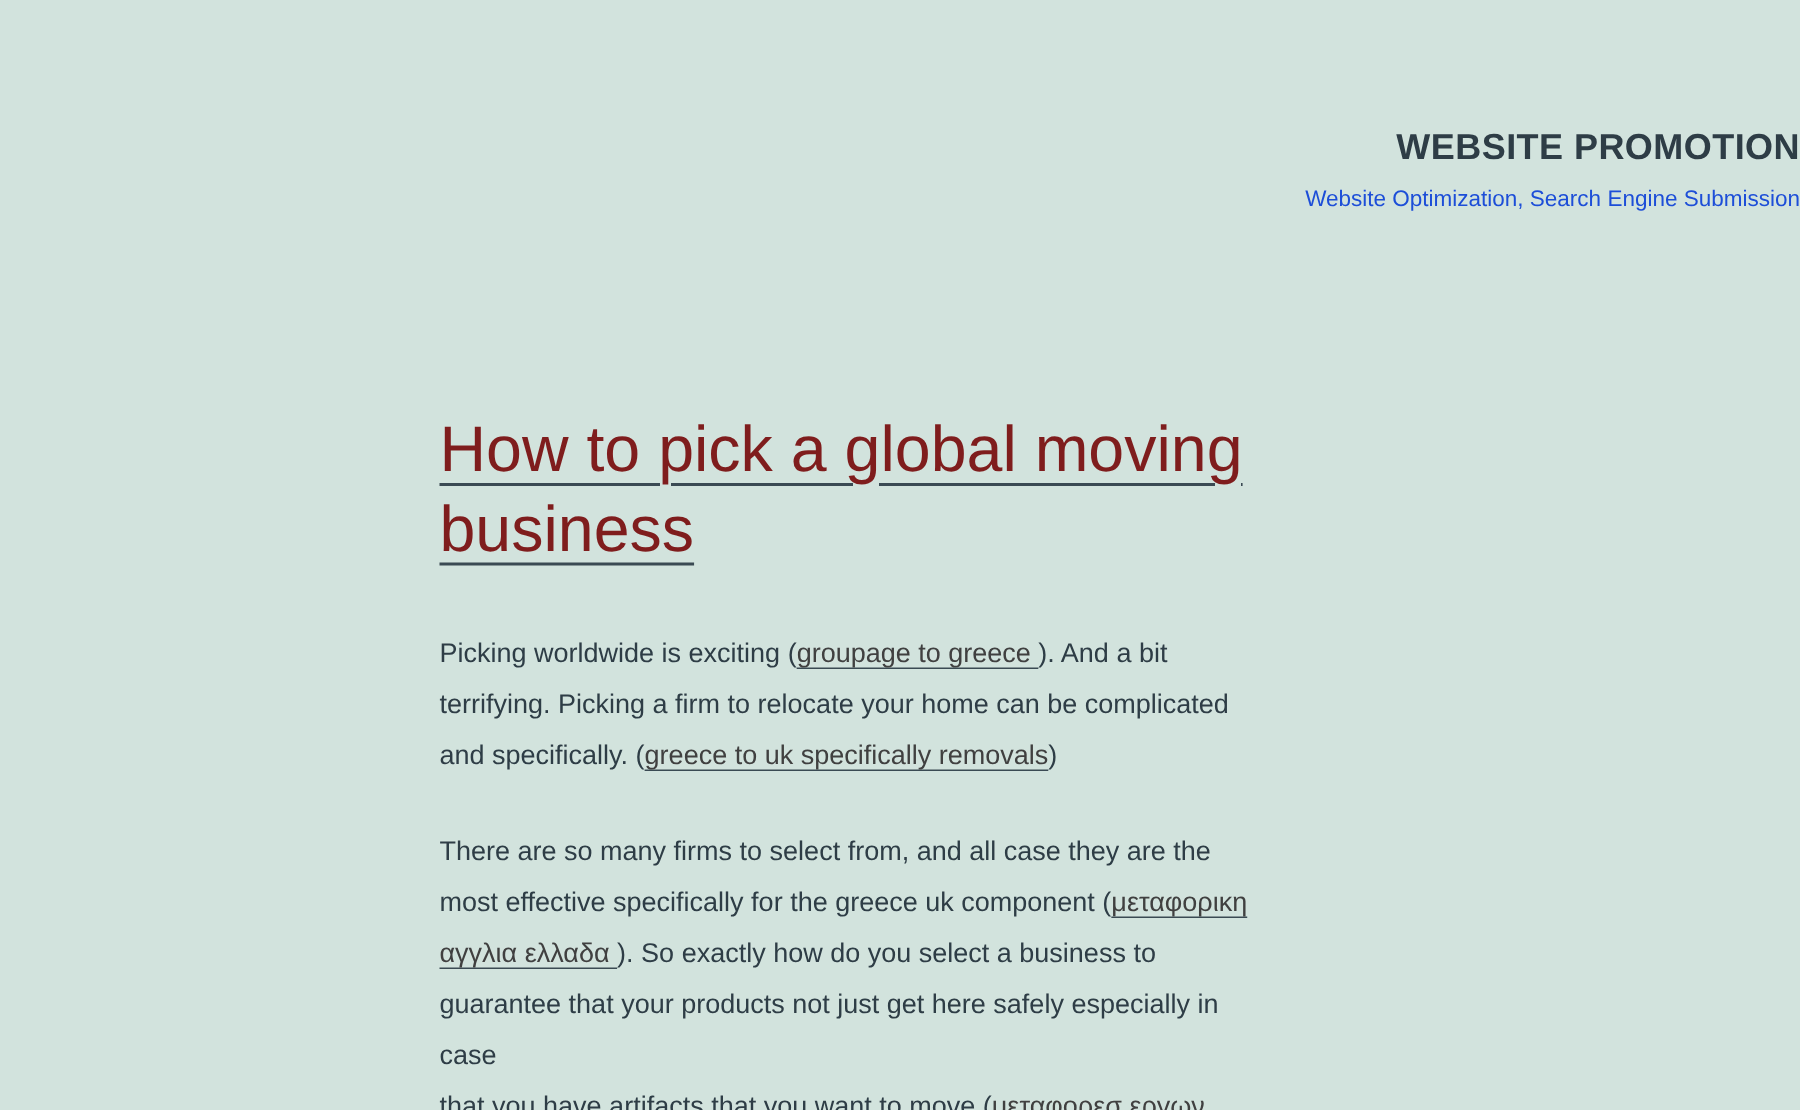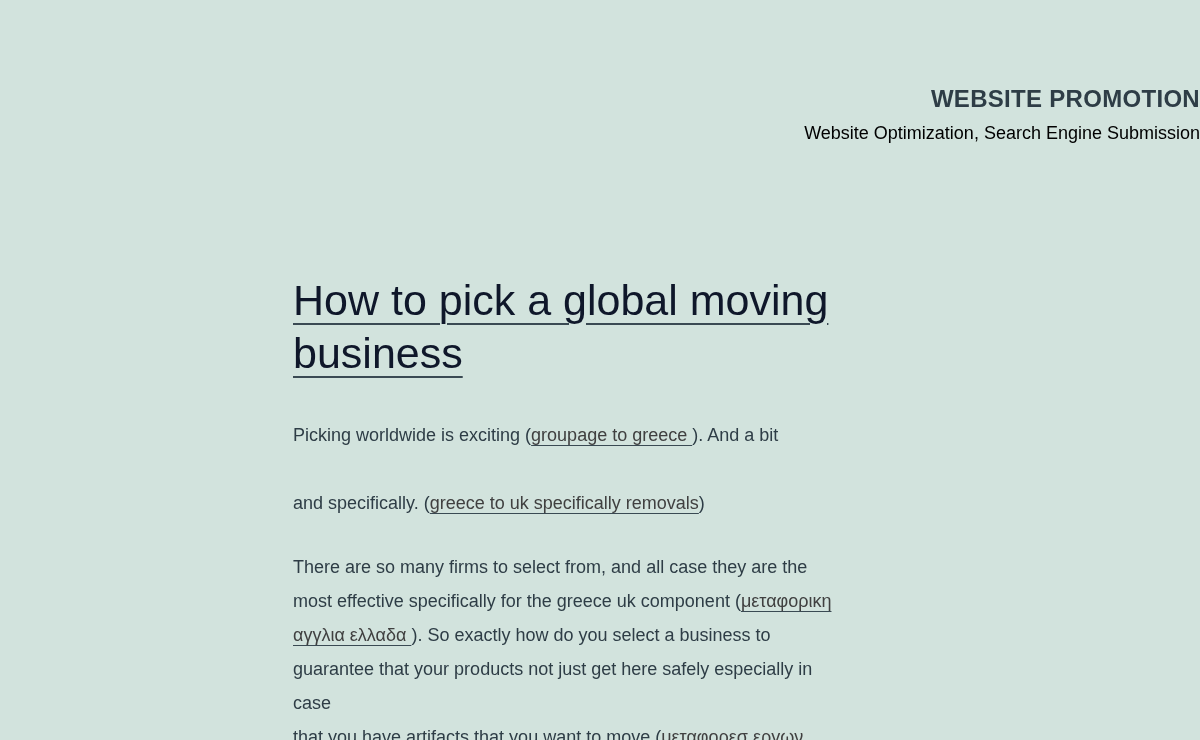--- a/index.html
+++ b/index.html
@@ -29,41 +29,41 @@
     line-height: 30px;
     font-weight: 600;
     letter-spacing: 0.3px;
     color: #2e3d46;
     text-decoration: none;
     display: inline-block;
     cursor: pointer;
   }
   .site-tagline {
     margin-top: 6px;
-    font-size: 18px;
+    font-size: 15px;
     line-height: 26px;
     font-weight: 400;
-    color: #000000;
+    color: #1d4ed8;
   }
 
   
   .article {
     width: 614px;
     margin: 128px auto 0 auto;
   }
 
   .post-title {
     font-size: 43px;
     line-height: 53px;
     font-weight: 300;
     margin: 0 0 38px 0;
     white-space: nowrap;
   }
   .post-title a {
-    color: #0f172a;
+    color: #7f1d1d;
     text-decoration: underline;
     text-decoration-thickness: 2px;
     text-underline-offset: 8px;
     text-decoration-color: #3a4a53;
     cursor: pointer;
   }
 
   .post-content p {
     font-size: 18px;
     line-height: 34px;
@@ -89,18 +89,18 @@
   <header class="site-header">
     <div class="site-title">WEBSITE PROMOTION</div>
     <p class="site-tagline">Website Optimization, Search Engine Submission</p>
   </header>
 
   <main class="article">
     <h1 class="post-title">
       <a href="#" id="post-title-link">How to pick a global moving<br>business</a>
     </h1>
     <div class="post-content" id="post-content">
-        <p><span>Picking worldwide is exciting (</span><a href="#">groupage to greece </a><span>). And a bit</span><br><br><span>and specifically. (</span><a href="#">greece to uk specifically removals</a><span>)</span></p>
+        <p><span>Picking worldwide is exciting (</span><a href="#">groupage to greece </a><span>). And a bit</span><br><span>terrifying. Picking a firm to relocate your home can be complicated</span><br><span>and specifically. (</span><a href="#">greece to uk specifically removals</a><span>)</span></p>
         <p><span>There are so many firms to select from, and all case they are the</span><br><span>most effective specifically for the greece uk component (</span><a href="#">μεταφορικη</a><br><a href="#">αγγλια ελλαδα </a><span>). So exactly how do you select a business to</span><br><span>guarantee that your products not just get here safely especially in</span><br><span>case</span><br><span>that you have artifacts that you want to move (</span><a href="#">μεταφορεσ εργων</a></p>
       </div>
   </main>
 
 </div>
 
 </body></html>

